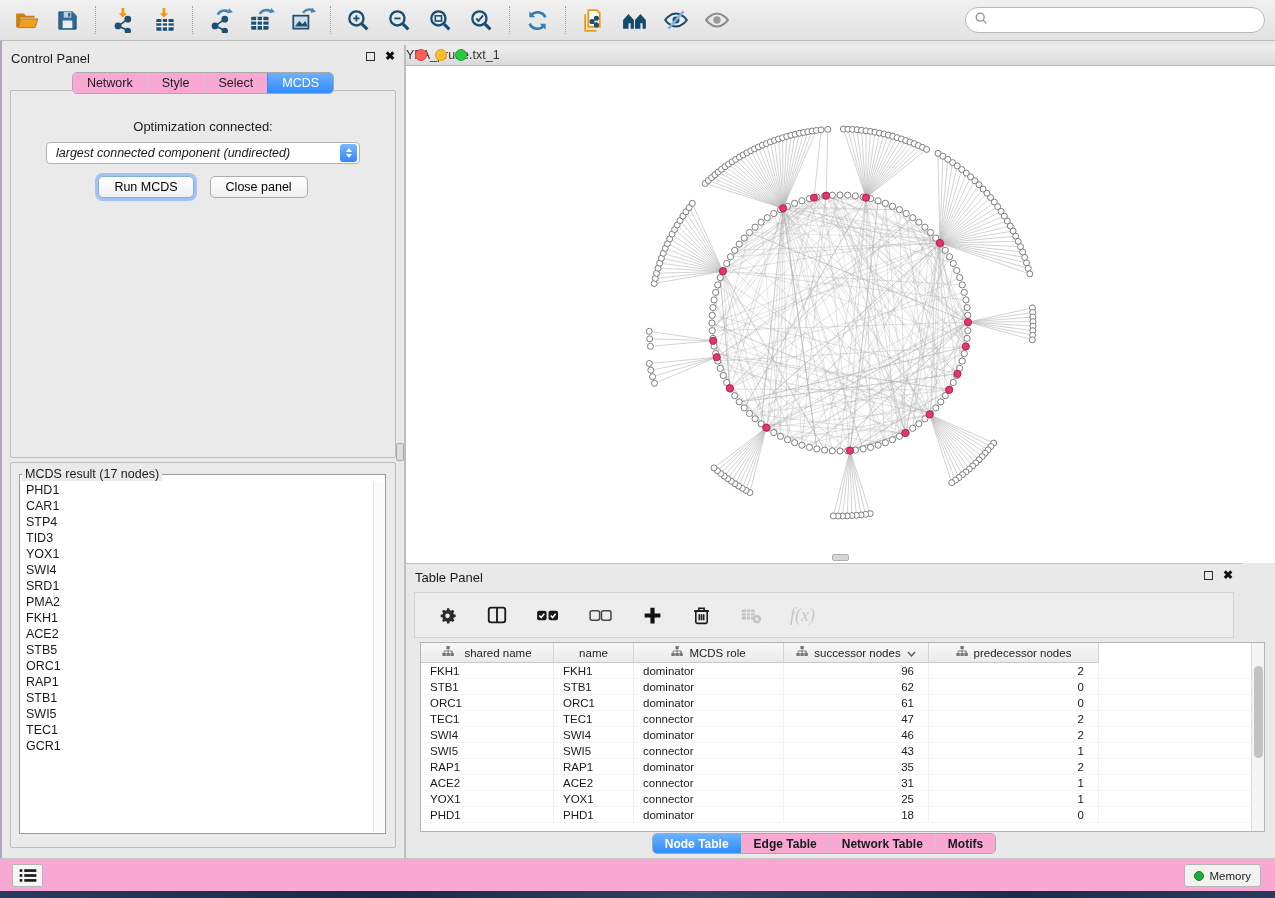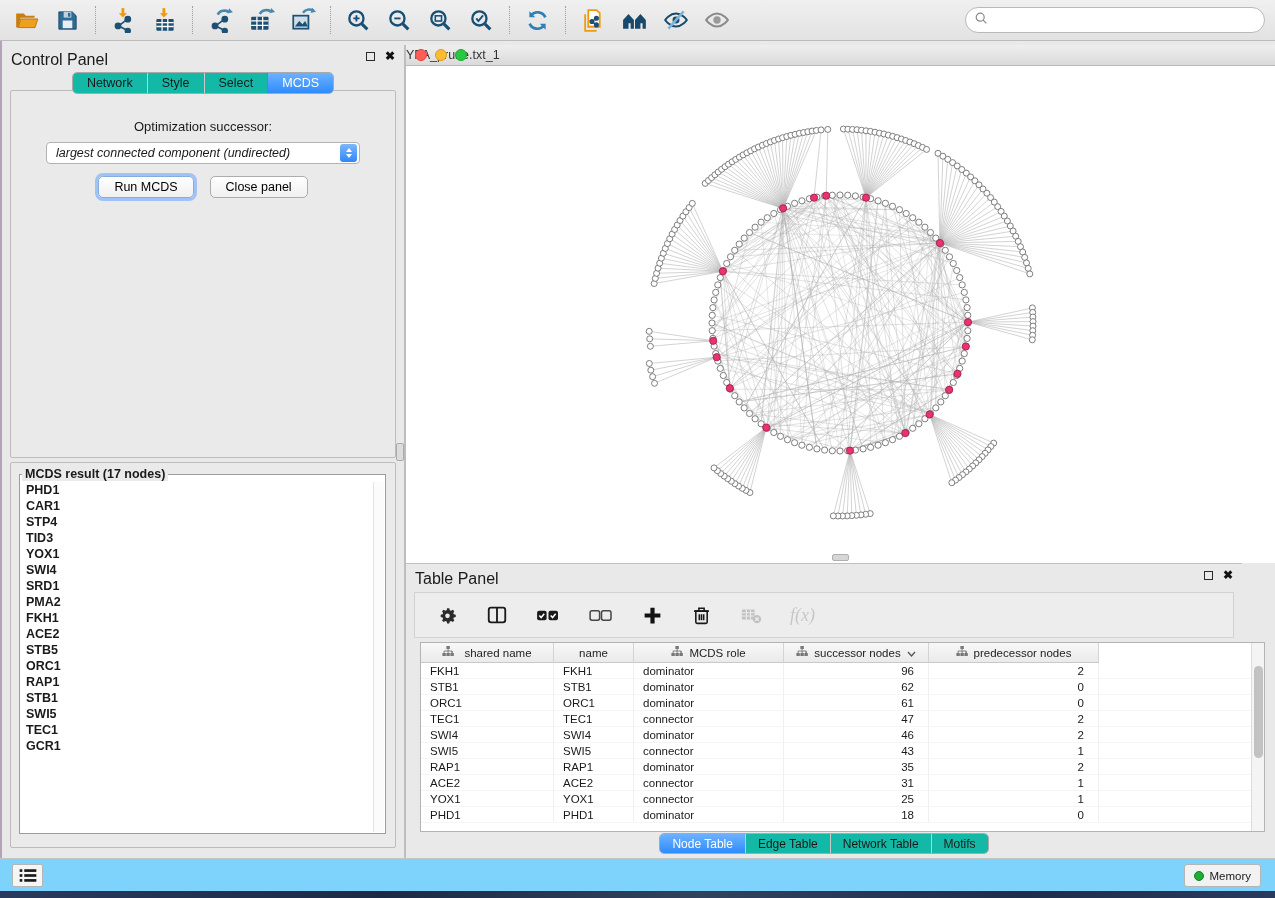--- a/index.html
+++ b/index.html
@@ -13,51 +13,51 @@
   .tb-group { display:flex; align-items:center; }
   .tb-sep { width:0; border-left:1px dotted #9f9f9f; height:28px; margin:0 7px; }
   .tb-btn { width:41px; height:32px; display:flex; align-items:center; justify-content:center; cursor:default; }
   .tb-btn svg { display:block; }
   #search-wrap { margin-left:auto; margin-right:10px; width:300px; height:26px; background:#fff;
     border:1px solid #b9b9b9; border-radius:13px; display:flex; align-items:center; padding-left:9px; gap:5px; }
   #search-input { border:none; outline:none; flex:1; font-size:12px; background:transparent; height:20px; }
 
   
   .panel-title-row { height:24px; position:relative; }
-  .panel-title { position:absolute; left:9px; top:6px; font-size:16px; }
+  .panel-title { position:absolute; left:9px; top:6px; font-size:13px; }
   .win-btns { position:absolute; right:9px; top:6px; display:flex; gap:10px; align-items:center; }
   .float-box { width:9px; height:9px; border:1.5px solid #2b2b2b; display:inline-block; }
   .close-x { font-size:12px; font-weight:bold; line-height:10px; color:#111; }
 
   #left-sliver { position:absolute; left:0; top:41px; width:2px; height:850px; background:#b4a3bd; }
 
   
   #control-panel { position:absolute; left:2px; top:45px; width:402px; height:813px; background:#e9e9e9; }
   #ctrl-tabs-wrap { position:absolute; left:0; right:0; top:27px; display:flex; justify-content:center; z-index:5; }
   .seg { display:inline-flex; border:1px solid #a9a9a9; border-radius:5px; overflow:hidden; background:#fdfdfd;
     box-shadow:0 0 0 1px rgba(255,255,255,.4) inset; }
-  .seg .tab { padding:3px 14px; font-size:12.5px; border-left:1px solid #c9c9c9; background:#14b8a6; white-space:nowrap; }
+  .seg .tab { padding:3px 14px; font-size:12.5px; border-left:1px solid #c9c9c9; background:#f9a8d4; white-space:nowrap; }
   .seg .tab:first-child { border-left:none; }
   .seg .tab.active { background:linear-gradient(#6db1ff,#2e8cfc); color:#fff; border-left-color:#2e8cfc; }
   #ctrl-panel-a { position:absolute; left:8px; top:45px; width:386px; height:368px;
     border:1px solid #bcbcbc; background:#eaeaea; border-radius:2px; }
   .opt-label { text-align:center; margin-top:28px; font-size:13px; }
   .select-row { display:flex; justify-content:center; margin-top:8px;font-style:italic; }
   #criterion-select { width:314px; height:22px; background:#fff; border:1px solid #b2b2b2; border-radius:4px;
     display:flex; align-items:center; justify-content:space-between; font-size:12.5px; padding-left:9px; }
   .stepper { width:17px; height:18px; margin:2px; border-radius:3px; background:linear-gradient(#7bb7fd,#2f87f7);
     display:flex; flex-direction:column; align-items:center; justify-content:center; gap:2px; }
   .tri-up { width:0; height:0; border-left:3.5px solid transparent; border-right:3.5px solid transparent; border-bottom:4px solid #fff; }
   .tri-dn { width:0; height:0; border-left:3.5px solid transparent; border-right:3.5px solid transparent; border-top:4px solid #fff; }
   .buttons-row { display:flex; justify-content:center; gap:16px; margin-top:12px; }
   .btn { height:22px; border:1px solid #adadad; border-radius:5px; background:linear-gradient(#ffffff,#f0f0f0);
     font-size:12.5px; padding:0 15px; font-family:inherit; }
   #run-btn { box-shadow:0 0 0 3px rgba(100,160,255,.55); border-color:#85aedd; }
   #ctrl-panel-b { position:absolute; left:8px; top:417px; width:386px; height:386px;
-    border:1px solid #bcbcbc; background:#eaeaea; border-radius:2px;font-weight:bold; }
+    border:1px solid #bcbcbc; background:#eaeaea; border-radius:2px; }
   #mcds-fieldset { position:absolute; left:8px; top:4px; right:9px; bottom:13px;
     border:1px solid #9c9c9c; background:#fff; }
   #mcds-fieldset legend { font-size:12.5px; background:#eaeaea; padding:0 3px; margin-left:2px; }
   #mcds-list { position:absolute; left:0; right:13px; top:0; bottom:0; overflow:hidden;
     padding:1px 0 0 6px; font-size:12.5px; line-height:16px; }
   .list-track { position:absolute; right:1px; top:1px; bottom:1px; width:11px; background:#fbfbfb; border-left:1px solid #e3e3e3; }
 
   #splitter-v { position:absolute; left:404px; top:45px; width:2px; height:813px; background:#bdbdbd; }
   #v-grip { position:absolute; left:-8px; top:398px; width:8px; height:18px; background:#dcdcdc; border:1px solid #ababab; border-radius:2px; }
 
@@ -84,25 +84,25 @@
   #fx-label { font-family:"Liberation Serif", serif; font-style:italic; font-size:18px; color:#999; }
   #tbl { position:absolute; left:14px; top:78px; width:845px; height:190px; background:#fff; border:1px solid #b3b3b3; overflow:hidden; }
   #tbl-header { display:flex; height:20px; }
   .th { display:flex; align-items:center; justify-content:center; gap:6px; font-size:11.5px; color:#222;
     border-right:1px solid #d4d4d4; border-bottom:1px solid #c9c9c9; background:linear-gradient(#f8f8f8,#eaeaea); }
   .tr { display:flex; height:16px; border-bottom:1px solid #f5f5f5; }
   .td { font-size:11.5px; display:flex; align-items:center; padding-left:9px; border-right:1px solid #f0f0f0; overflow:hidden; }
   .td.num { justify-content:flex-end; padding-right:14px; }
   #tbl-scroll { position:absolute; right:0; top:0; bottom:0; width:13px; background:#f4f4f4; border-left:1px solid #ddd; }
   #tbl-thumb { position:absolute; left:1.5px; top:23px; width:9px; height:92px; background:#c2c2c2; border-radius:5px; }
-  #tbl-tabs-wrap { position:absolute; left:0; right:0; top:269px; display:flex; justify-content:center; }
+  #tbl-tabs-wrap { position:absolute; left:0; right:0; top:269px; display:flex; justify-content:center;font-weight:bold; }
   #tbl-tabs-wrap .tab { padding:2.5px 12px; font-size:12px; }
 
   
-  #status-bar { position:absolute; left:0; top:858px; width:1275px; height:33px; background:#7dd3fc; border-top:1px solid #c6c6c6; }
+  #status-bar { position:absolute; left:0; top:858px; width:1275px; height:33px; background:#f9a8d4; border-top:1px solid #c6c6c6; }
   #list-btn { position:absolute; left:12px; top:5px; width:31px; height:23px; border:1px solid #b5b5b5;
     background:#f5f5f5; border-radius:2px; display:flex; align-items:center; justify-content:center; }
   #memory-btn { position:absolute; right:14px; top:5px; height:23px; border:1px solid #b5b5b5; background:#f2f2f2;
     border-radius:3px; display:flex; align-items:center; gap:5px; padding:0 9px; font-size:11.5px; }
   #memory-dot { width:10px; height:10px; border-radius:50%; background:#1fae35; border:1px solid #148226; }
 
   #desktop-strip { position:absolute; left:0; top:891px; width:1275px; height:7px;
     background:linear-gradient(90deg,#2a3a5e,#1c2a47 30%,#31425f 55%,#1f2d4c 80%,#2a3a5e); }
 </style>
 </head>
@@ -293,21 +293,21 @@
     <div id="ctrl-tabs-wrap">
         <div class="seg" id="ctrl-tabs">
           <span class="tab">Network</span>
           <span class="tab">Style</span>
           <span class="tab">Select</span>
           <span class="tab active">MCDS</span>
         </div>
       </div>
 
     <div id="ctrl-panel-a">
-      <div class="opt-label">Optimization successor:</div>
+      <div class="opt-label">Optimization connected:</div>
       <div class="select-row">
         <div id="criterion-select">
           <span>largest connected component (undirected)</span>
           <span class="stepper">
               <span class="tri-up"></span>
               <span class="tri-dn"></span>
             </span>
         </div>
       </div>
       <div class="buttons-row">

